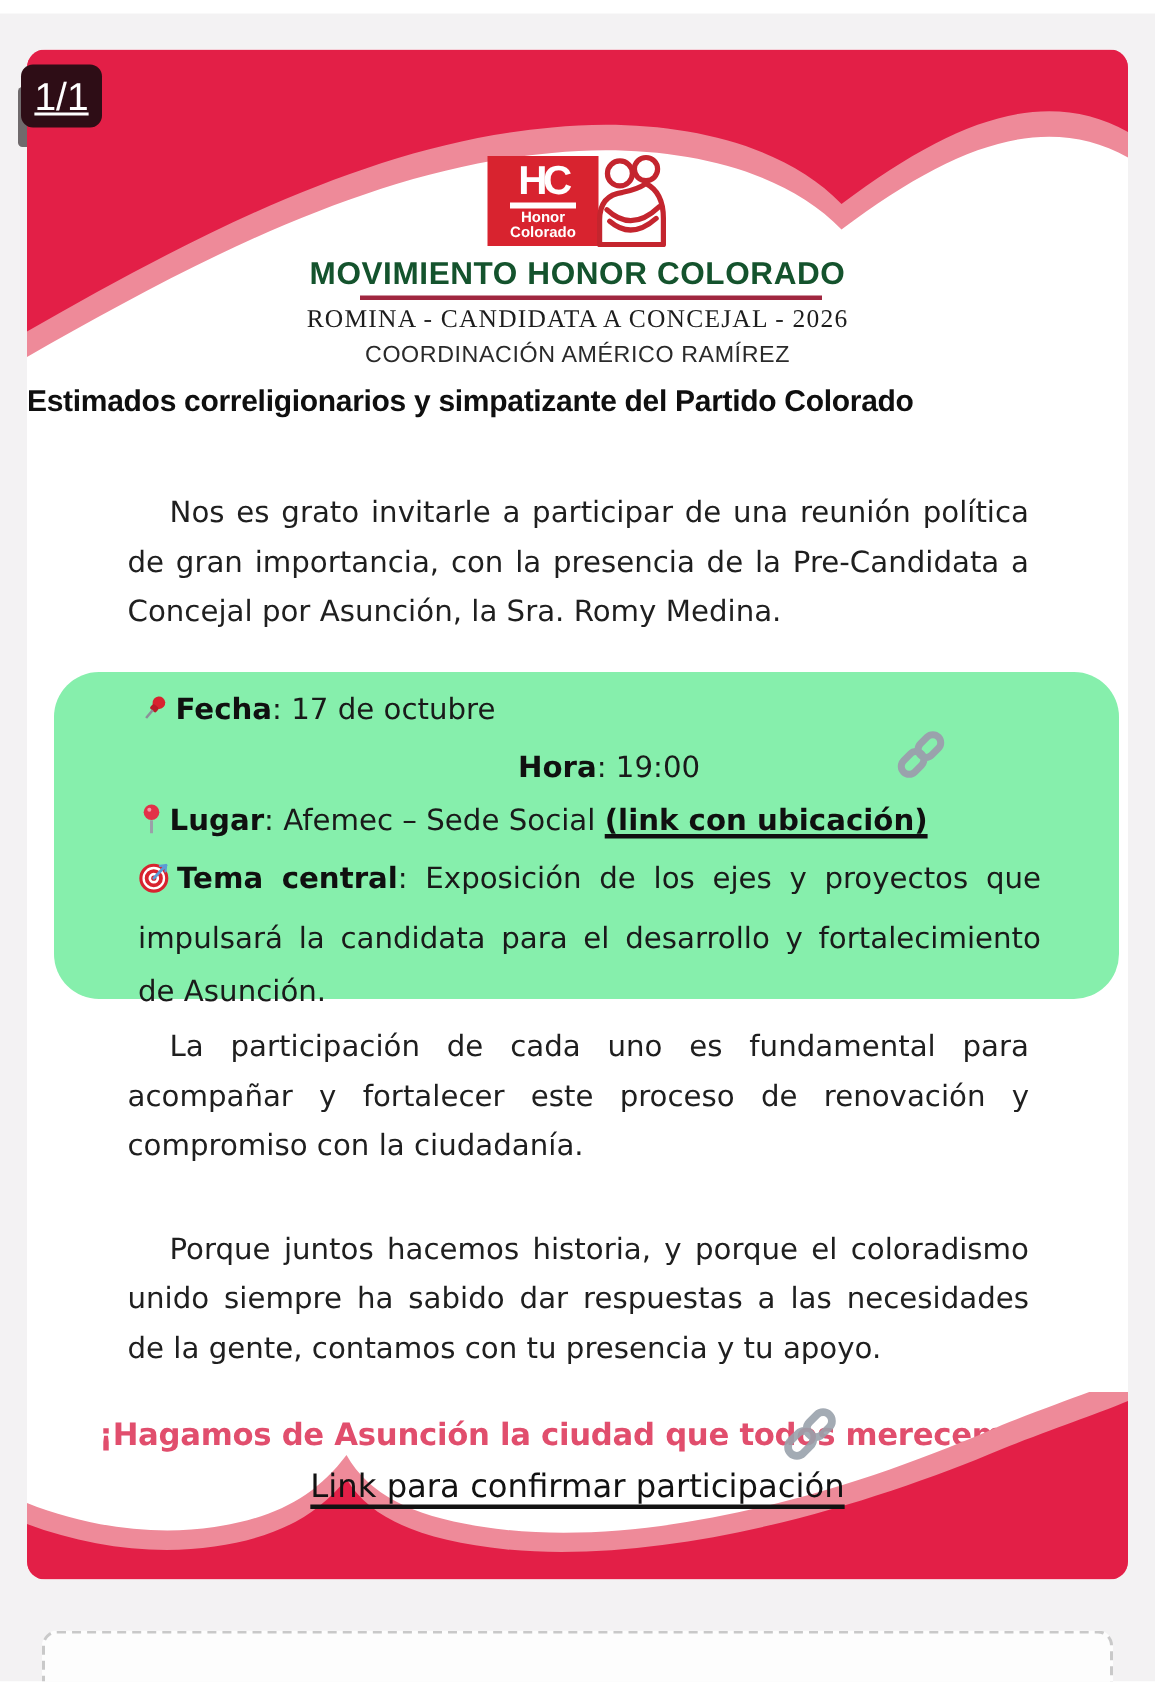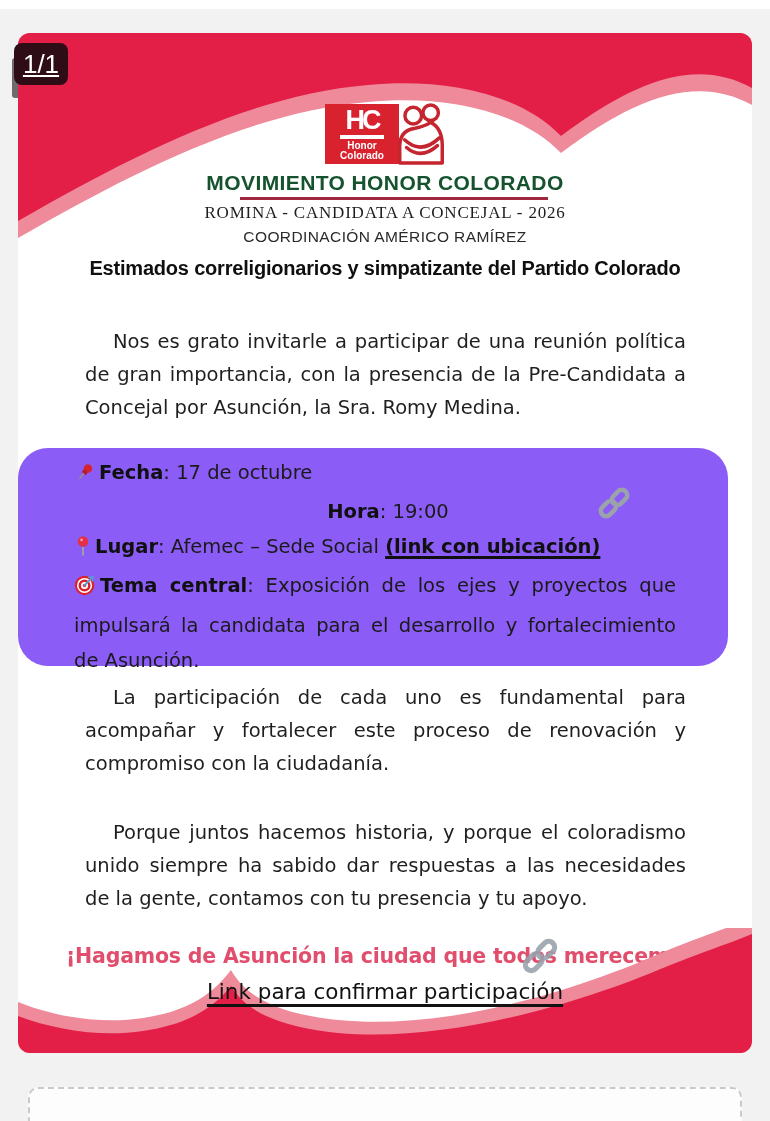--- a/index.html
+++ b/index.html
@@ -28,31 +28,31 @@
   .hug-icon { position:absolute; left:374px; top:69px; width:58px; height:64px; z-index:5; }
 
   .org-title { position:absolute; top:138px; left:0; width:734px; text-align:center;
     font-family:"Liberation Sans", sans-serif; font-weight:bold; font-size:21px; letter-spacing:0.4px; color:#14532d; z-index:5; }
   .title-rule { position:absolute; top:164px; left:222px; width:308px; height:2.5px; background:#a02740; z-index:5; }
   .subtitle-serif { position:absolute; top:170px; left:0; width:734px; text-align:center;
     font-family:"Liberation Serif", serif; font-size:17px; letter-spacing:0.8px; color:#1d1d1d; z-index:5; }
   .subtitle-sans { position:absolute; top:195px; left:0; width:734px; text-align:center;
     font-family:"Liberation Sans", sans-serif; font-size:15.5px; letter-spacing:0.4px; color:#2a2a2a; z-index:5; }
 
-  .salutation { position:absolute; top:224px; left:0; width:734px; text-align:center;
+  .salutation { position:absolute; top:224px; left:0; width:734px; 
     font-family:"Liberation Sans", sans-serif; font-weight:bold; font-size:20px; letter-spacing:-0.2px; color:#0f0f0f; }
 
   .body-par { position:absolute; left:67px; width:601px; font-size:19.5px; line-height:33px; color:#1f1f1f;
     text-align:justify; text-indent:28px; }
   .p1 { top:292px; }
   .p2 { top:648px; }
   .p3 { top:783px; }
 
   
-  .info-box { position:absolute; left:0; top:415px; width:710px; height:218px; background:#8b5cf6; border-radius:30px;
+  .info-box { position:absolute; left:18px; top:415px; width:710px; height:218px; background:#86efac; border-radius:30px;
     padding:7px 52px 8px 56px; font-size:19.5px; line-height:35px; color:#1a1a1a; }
   .detail-line { white-space:nowrap; }
   .detail-line b, .detail-par b { font-weight:bold; color:#101010; }
   .hora-line { margin-left:26px;text-align:center; }
   .detail-par { text-align:justify; line-height:35.5px; }
   .icon { display:inline-block; vertical-align:-4px; margin-right:3px; }
   .inline-link { font-weight:bold; color:#101010; text-decoration:underline; text-decoration-thickness:2.5px; text-underline-offset:3px; cursor:pointer; }
 
   .chain { position:absolute; z-index:6; cursor:pointer; }
   .chain-1 { left:578px; top:452px; width:36px; height:36px; }

